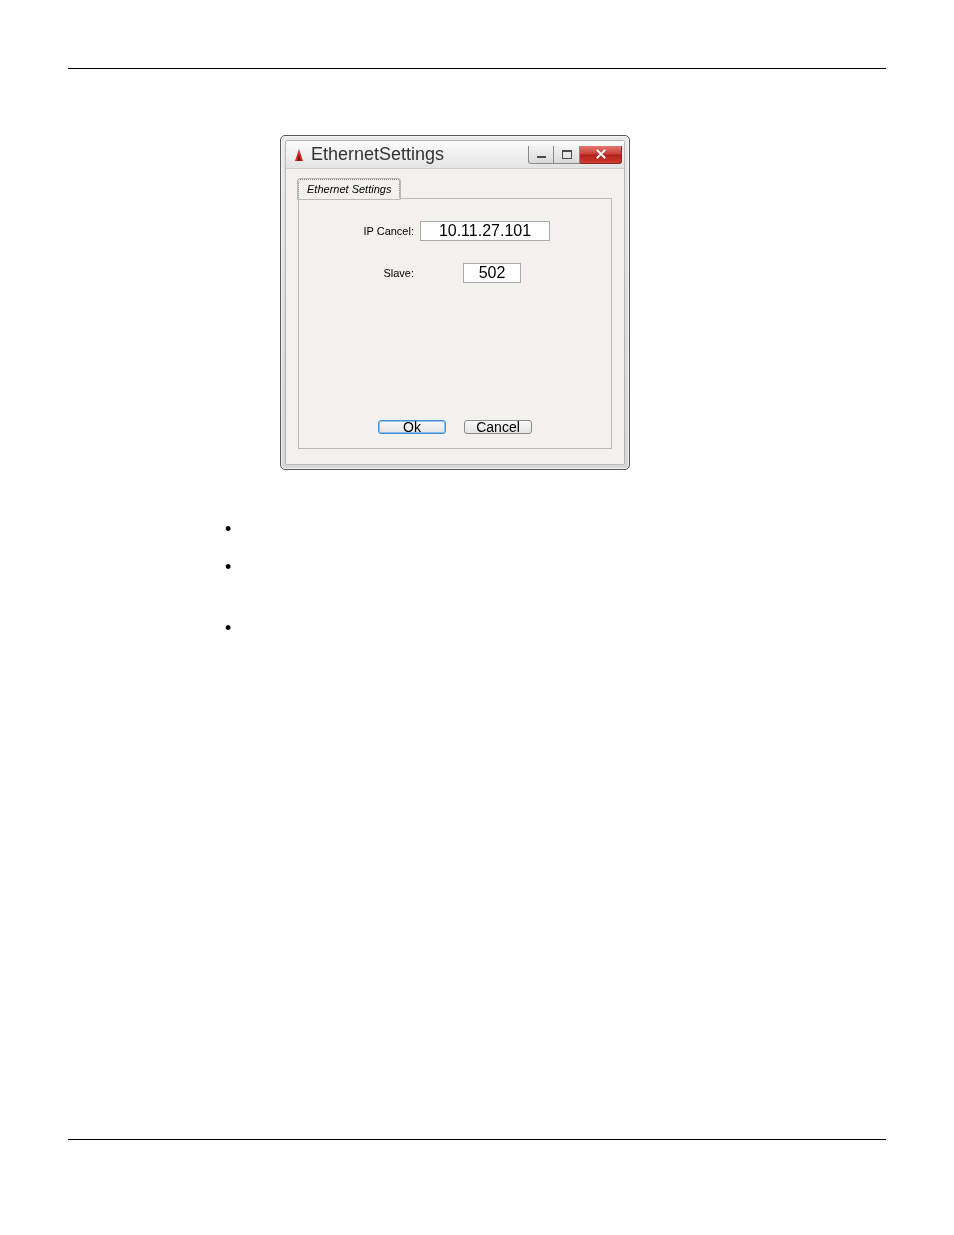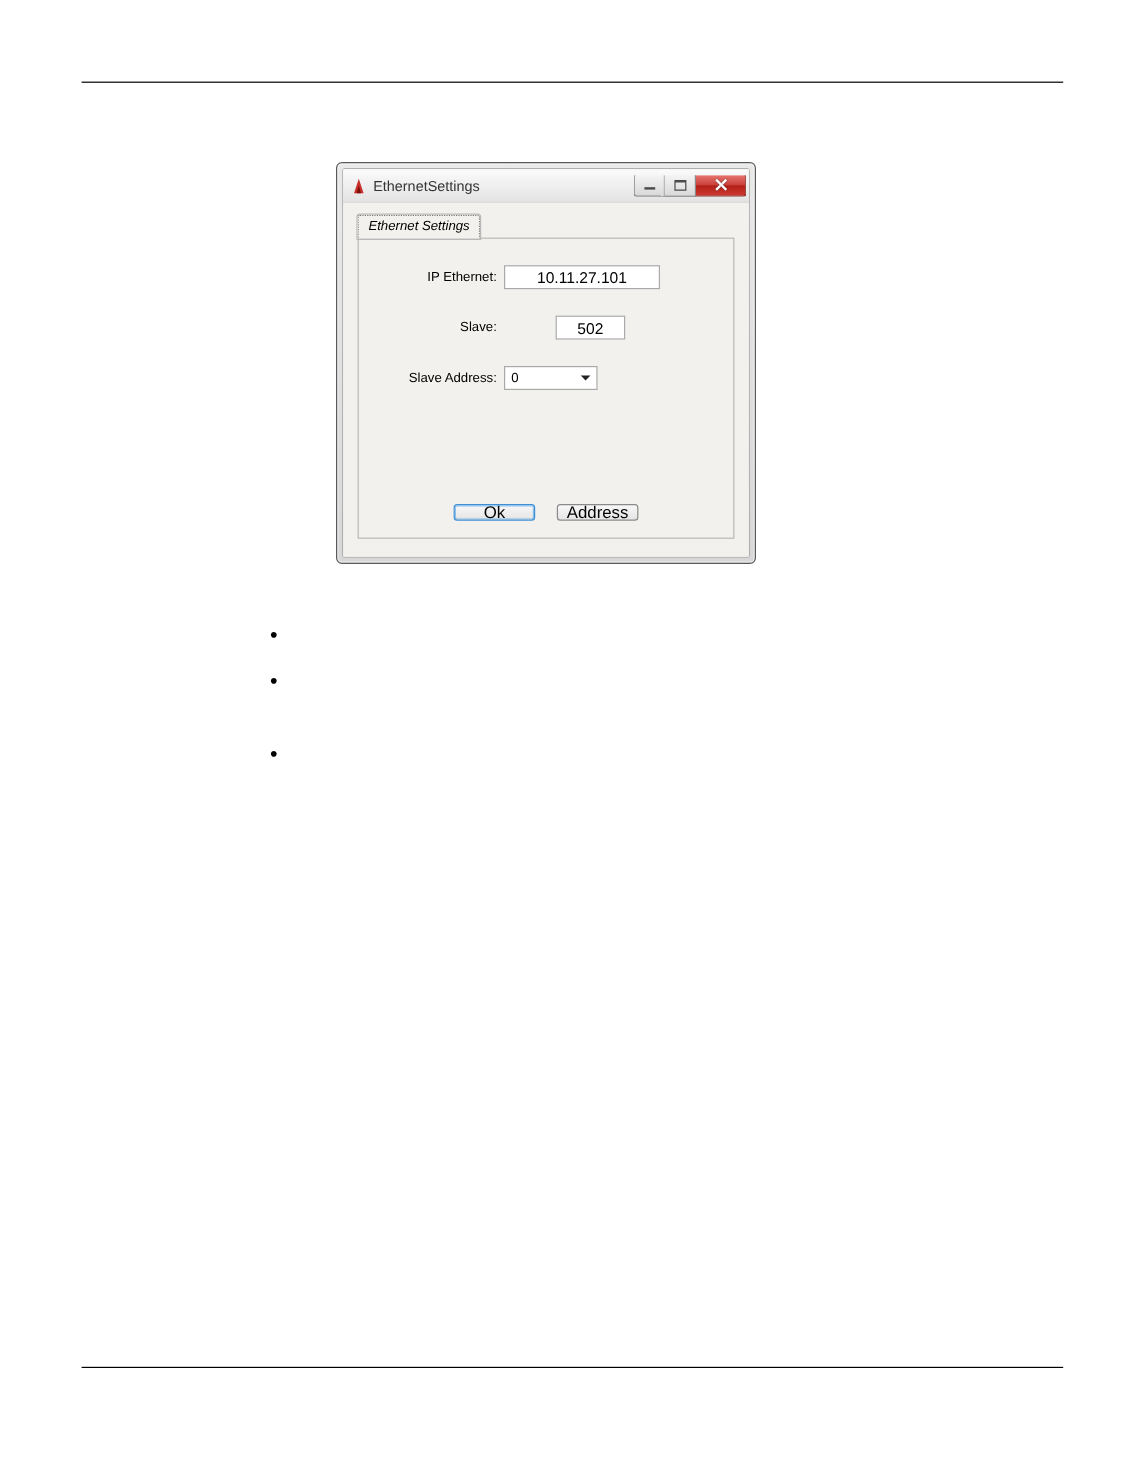--- a/index.html
+++ b/index.html
@@ -58,21 +58,21 @@
     align-items: center;
     padding: 0 2px 0 6px;
     box-sizing: border-box;
   }
   .app-icon {
     width: 14px;
     height: 14px;
     margin-right: 5px;
   }
   .title-text {
-    font-size: 12px;
+    font-size: 18px;
     color: #333;
     flex: 1 1 auto;
     white-space: nowrap;
     overflow: hidden;
   }
   .win-controls {
     display: flex;
     gap: 0;
     height: 18px;
   }
@@ -172,21 +172,21 @@
     width: 95px;
     text-align: right;
     font-size: 11px;
     color: #000;
     padding-right: 6px;
   }
   .text-input {
     height: 20px;
     border: 1px solid #a9a9a9;
     background: #fff;
-    font-size: 13px;
+    font-size: 16px;
     text-align: center;
     box-sizing: border-box;
     padding: 2px 4px;
   }
   .ip-input { width: 130px; }
   .port-input { width: 58px; margin-left: 43px; }
 
   .combo {
     position: relative;
     width: 78px;
@@ -296,40 +296,33 @@
         </div>
       </div>
 
       <div class="dialog-body">
         <div class="tabset">
           <div class="tab-label">Ethernet Settings</div>
 
           <div class="tab-page">
 
             <div class="form-row">
-              <div class="form-label">IP Ethernet:</div>
+              <div class="form-label">IP Cancel:</div>
               <input class="text-input ip-input" value="10.11.27.101" style="">
             </div>
 
             <div class="form-row">
               <div class="form-label">Slave:</div>
               <input class="text-input port-input" value="502" style="">
             </div>
 
-            <div class="form-row">
-              <div class="form-label">Slave Address:</div>
-              <div class="combo">
-                <span class="val">0</span>
-                <span class="arrow"></span>
-              </div>
-            </div>
 
             <div class="button-row">
               <div class="btn default">Ok</div>
-              <div class="btn">Address</div>
+              <div class="btn">Cancel</div>
             </div>
 
           </div>
         </div>
       </div>
 
     </div>
   </div>
 
   <div class="doc-block">

